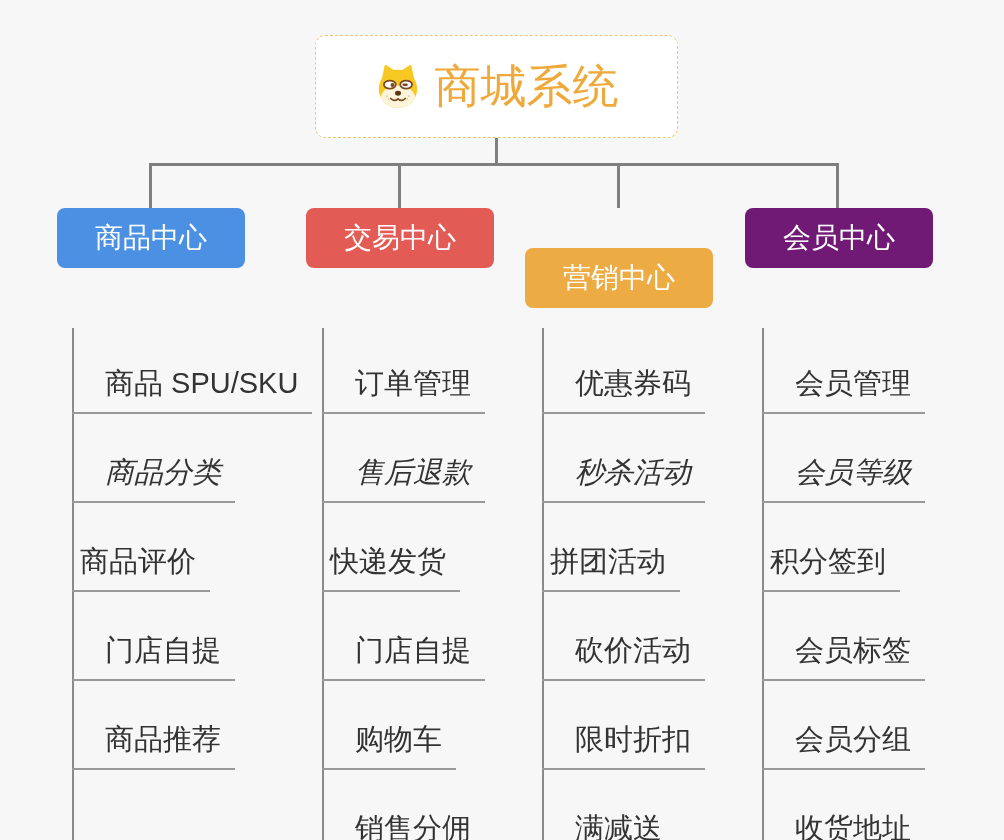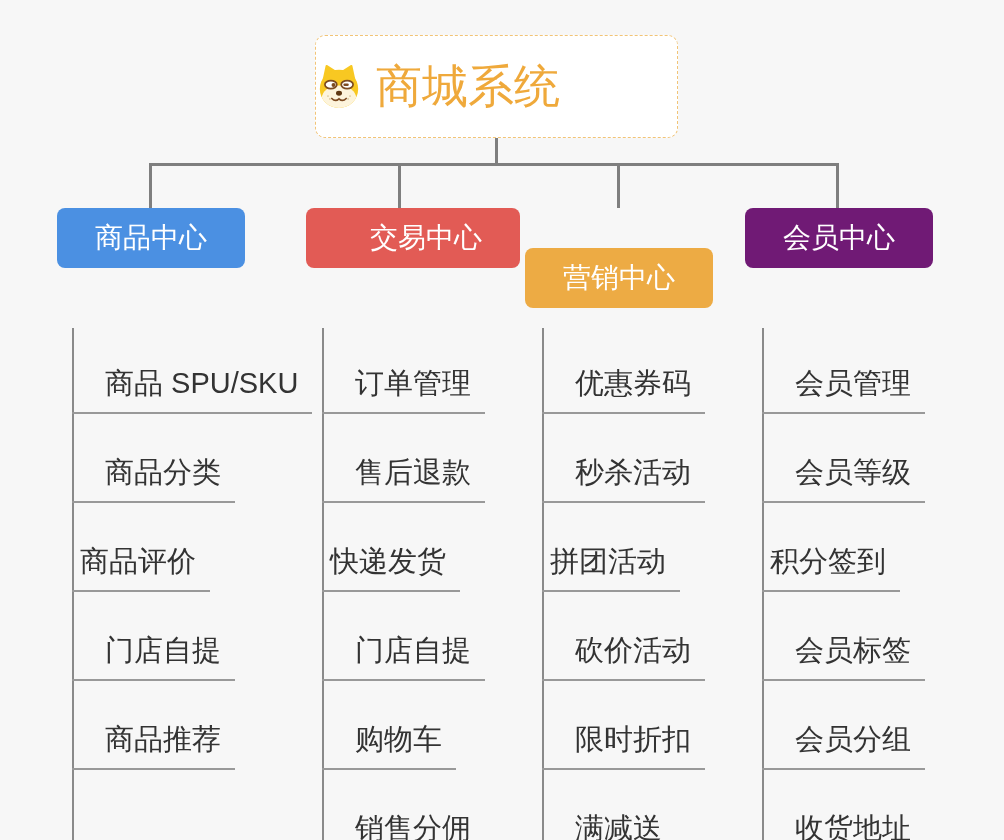--- a/index.html
+++ b/index.html
@@ -15,21 +15,21 @@
   
   .connector { position: absolute; background: #7f7f7f; }
 
   
   .root-node {
     position: absolute; left: 315px; top: 35px; width: 363px; height: 103px;
     box-sizing: border-box;
     background: #ffffff;
     border: 1px dashed #f2c476;
     border-radius: 10px;
-    display: flex; align-items: center; gap: 14px;
+    display: flex; align-items: center; justify-content: center; gap: 14px;
   }
   .root-title { font-size: 46px; color: #efa93b; white-space: nowrap; }
   .doge { width: 46px; height: 46px; flex: 0 0 auto; }
 
   
   .branch-box {
     position: absolute; top: 208px; width: 188px; height: 60px;
     border-radius: 8px;
     color: #ffffff; font-size: 28px;
     display: flex; align-items: center; justify-content: center;
@@ -44,21 +44,21 @@
   }
   .item {
     position: absolute; left: 0; height: 40px;
     display: flex; align-items: flex-end;
     padding: 0 14px 8px 33px;
     border-bottom: 2px solid #999999;
     font-size: 29px; color: #333333;
     white-space: nowrap; width: max-content;
   }
   .item-t1 { top: 36px; }
-  .item-t2 { top: 125px; }
+  .item-t2 { top: 125px; font-style: italic; }
   .item-t3 { top: 214px; padding-left: 8px; }
   .item-t4 { top: 303px; }
   .item-t5 { top: 392px; }
   .item-t6 { top: 481px; }
 </style>
 </head>
 <body>
 
 <div class="canvas">
 
@@ -95,21 +95,21 @@
 
       <circle cx="12.5" cy="33.5" r="0.9" fill="#d9c79c"></circle>
       <circle cx="14.5" cy="36.5" r="0.9" fill="#d9c79c"></circle>
       <circle cx="35.5" cy="33.5" r="0.9" fill="#d9c79c"></circle>
       <circle cx="33.5" cy="36.5" r="0.9" fill="#d9c79c"></circle>
     </svg>
     <span class="root-title">商城系统</span>
   </div>
 
   <div class="branch-box" style="left: 57px; background-color: rgb(75, 144, 226);">商品中心</div>
-  <div class="branch-box" style="left: 306px; background-color: rgb(226, 91, 85); padding-left: 26px;">交易中心</div>
+  <div class="branch-box" style="left: 306px; background-color: rgb(226, 91, 85);">交易中心</div>
   <div class="branch-box" style="left: 525px; background-color: rgb(237, 171, 68); margin-top: 40px;">营销中心</div>
   <div class="branch-box" style="left: 745px; background-color: #701a75;">会员中心</div>
 
   <div class="col" style="left:72px;">
     <div class="col-line"></div>
     <div class="item item-t1">商品 SPU/SKU</div>
     <div class="item item-t2">商品分类</div>
     <div class="item item-t3">商品评价</div>
     <div class="item item-t4">门店自提</div>
     <div class="item item-t5">商品推荐</div>

